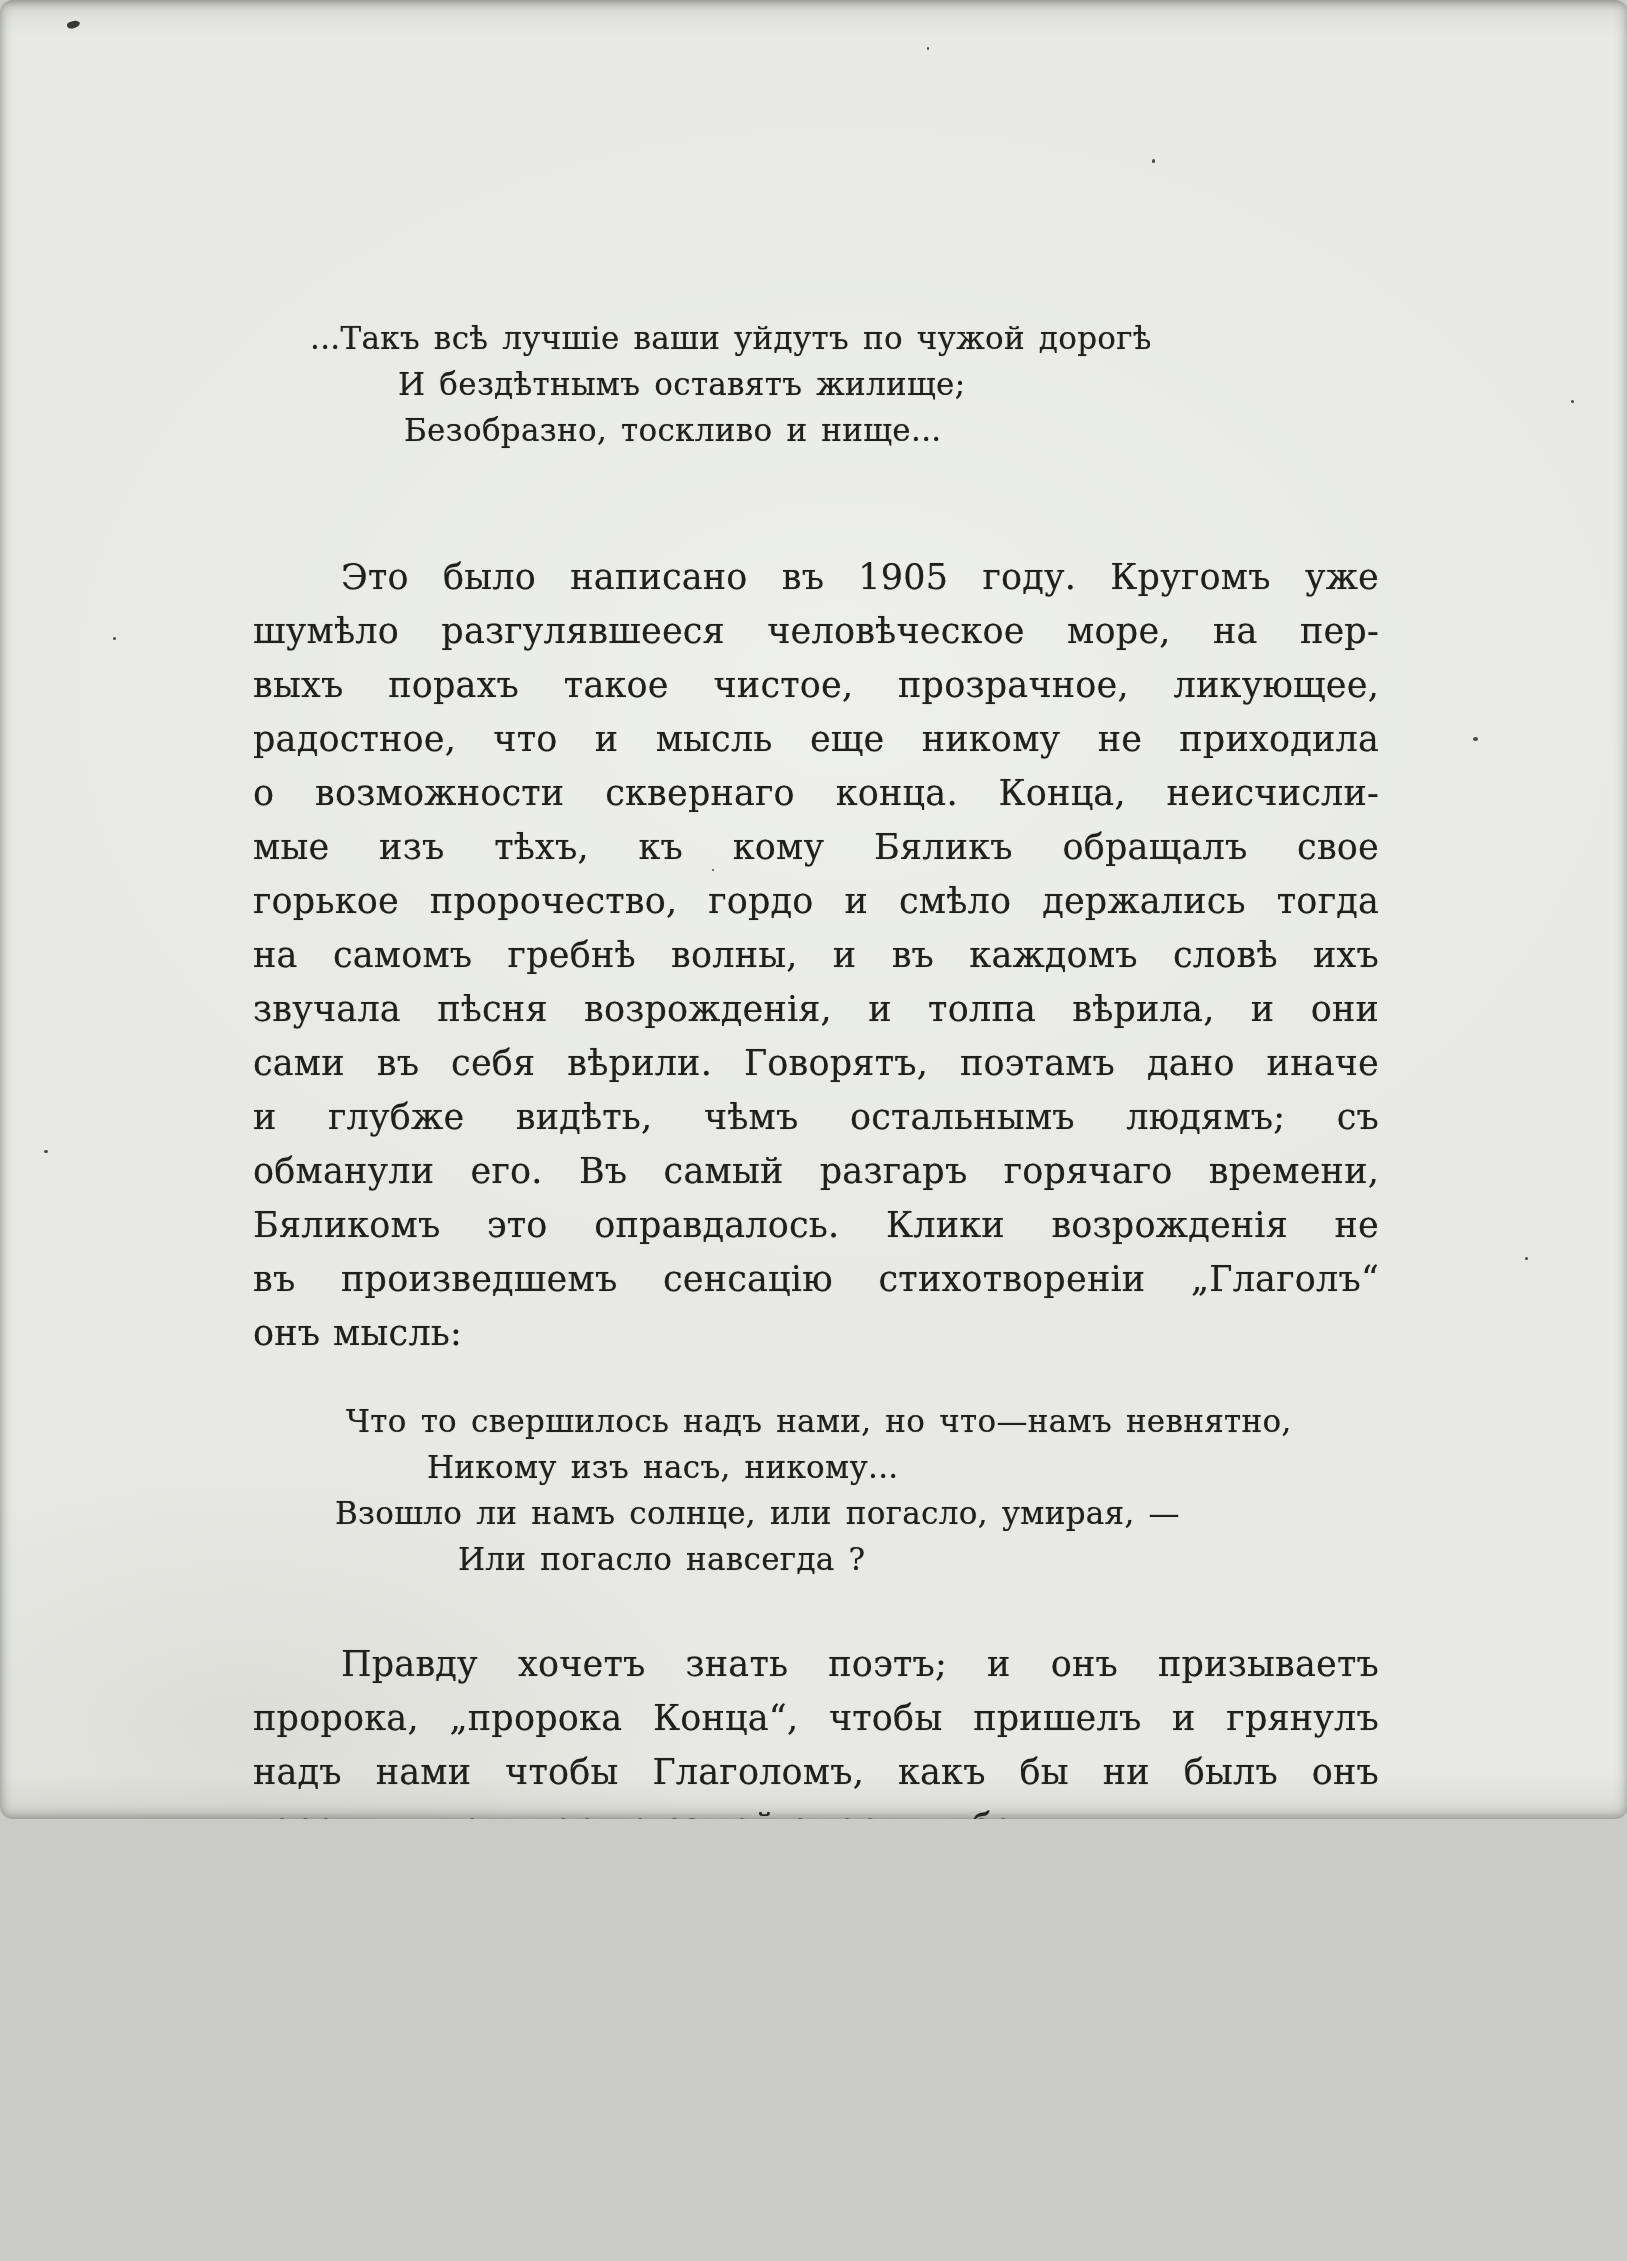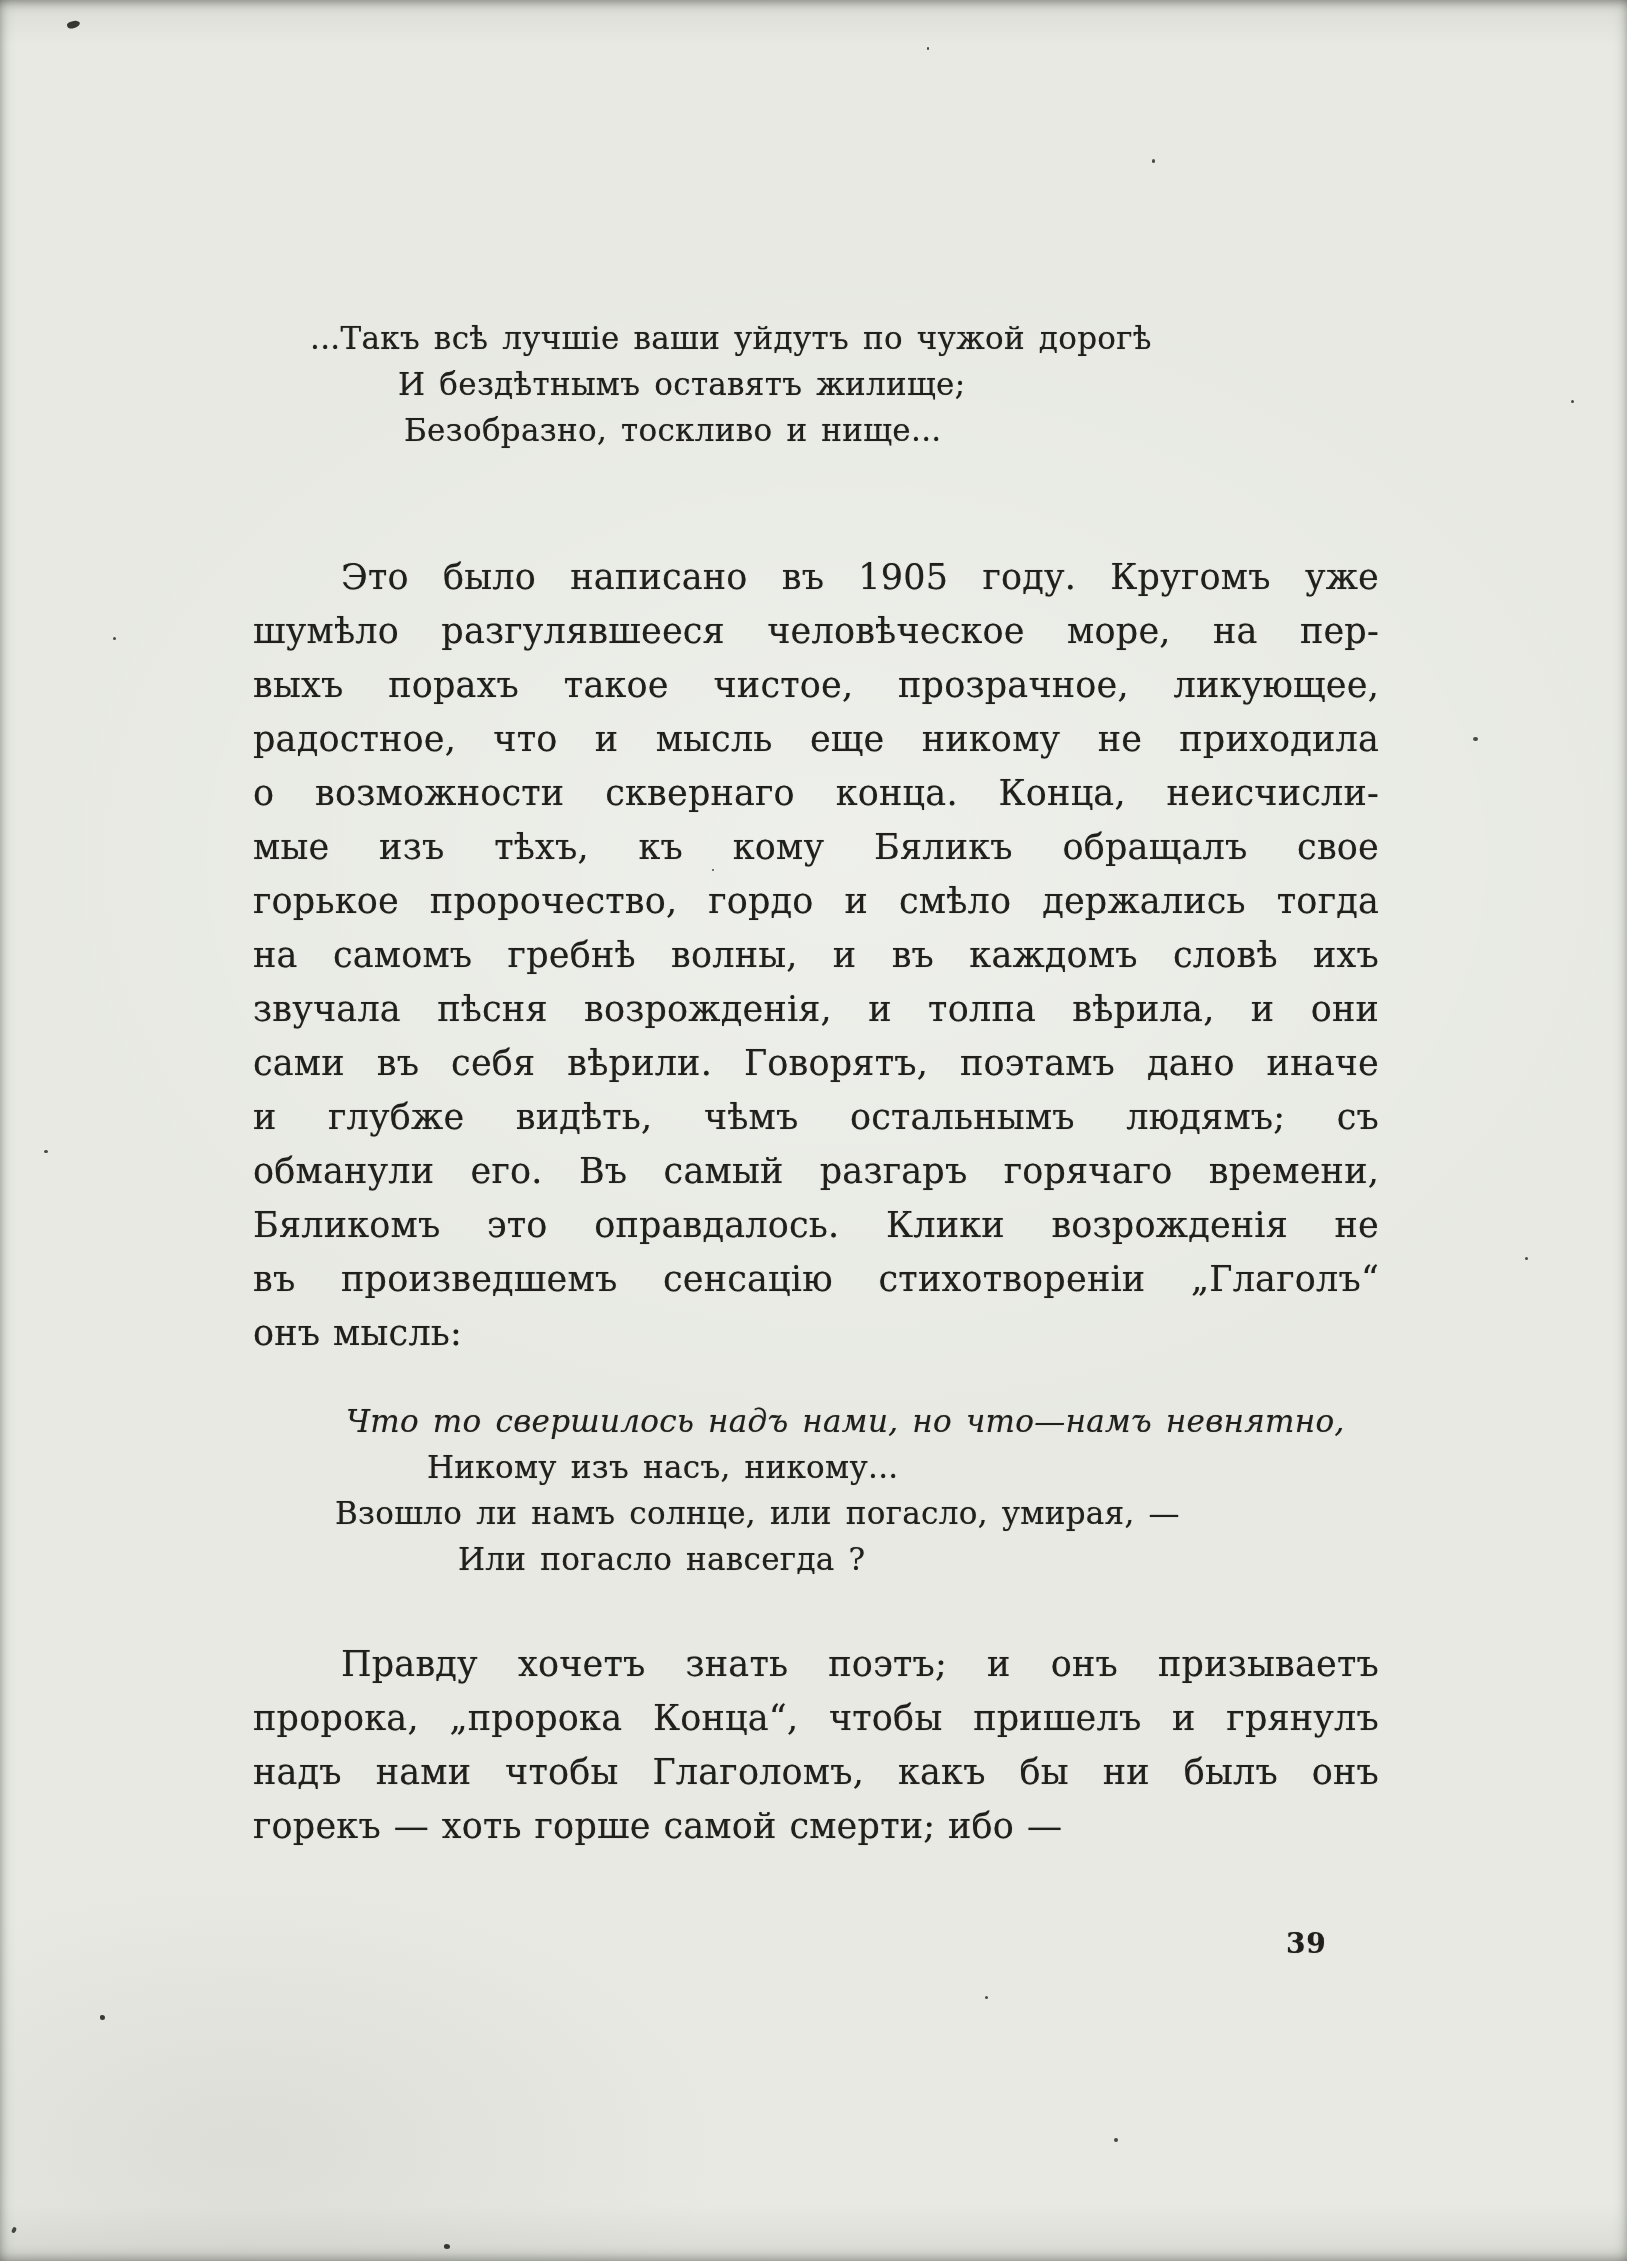--- a/index.html
+++ b/index.html
@@ -8,29 +8,30 @@
   }
   html, body { margin: 0; padding: 0; }
   body {
     width: 1628px;
     background: #c9cbc4;
     font-family: "DejaVu Serif", "Liberation Serif", serif;
   }
   .page {
     position: relative;
     width: 1628px;
-    height: 2261px;
+    height: 1819px;
     overflow: hidden;
     color: var(--ink);
     background:
       radial-gradient(1149px 842px at 52% 38%, rgba(255,255,255,0.30), rgba(255,255,255,0) 72%),
       radial-gradient(689px 383px at 15% 95%, rgba(120,122,112,0.10), rgba(120,122,112,0) 70%),
       linear-gradient(180deg, #d9dbd4 0%, var(--paper) 2%, var(--paper) 97.5%, #d7d9d2 100%),
       var(--paper);
     text-shadow: 0 0 0.8px rgba(32,31,27,0.55);
+    border-radius: 13px;
   }
   
   .page::after {
     content: "";
     position: absolute;
     inset: 0;
     pointer-events: none;
     box-shadow:
       inset 0 6.9px 12.3px -6.9px rgba(70,72,64,0.75),
       inset 0 -9.2px 13.8px -8.4px rgba(70,72,64,0.55),
@@ -47,21 +48,21 @@
     letter-spacing: 0.3px;
     word-spacing: 3.8px;
   }
   .verse .vl { white-space: pre; }
   .verse-1 { top: 315px; }
   .v1-l1 { margin-left: 310px; }
   .v1-l2 { margin-left: 398px; }
   .v1-l3 { margin-left: 300px; }
   .v1-l4 { margin-left: 404px; }
   .verse-2 { top: 1398px; }
-  .v2-l1 { margin-left: 346px; font-style: italic; }
+  .v2-l1 { margin-left: 346px; }
   .v2-l2 { margin-left: 427px; }
   .v2-l3 { margin-left: 335px; }
   .v2-l4 { margin-left: 458px; }
   
   .para {
     position: absolute;
     left: 253px;
     width: 1126px;
     font-size: 35px;
     line-height: 54px;

